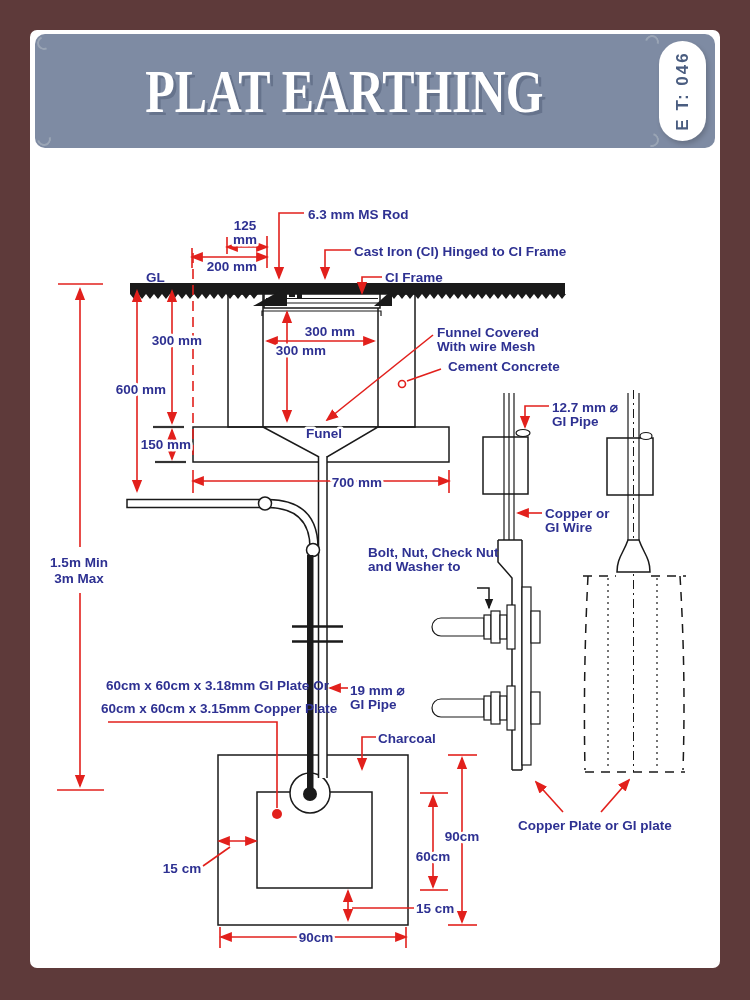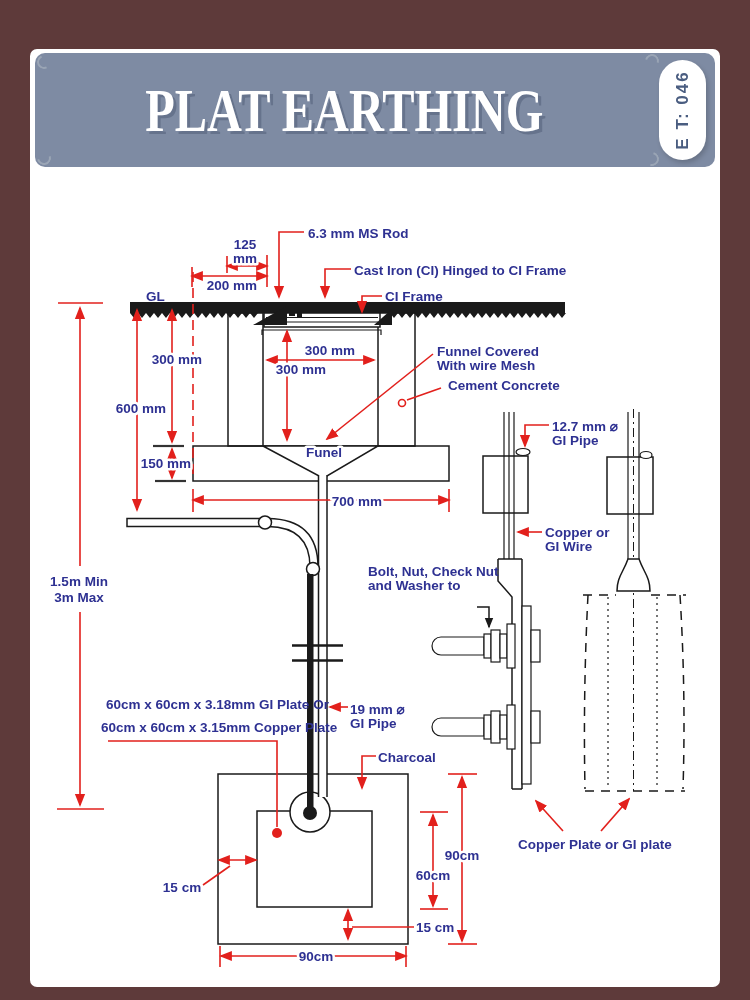--- a/index.html
+++ b/index.html
@@ -3,21 +3,21 @@
 <meta charset="utf-8">
 <style>
   html,body { margin:0; padding:0; }
   body {
     width:750px; height:1000px; position:relative;
     background:#5e3a3a;
     font-family:"Liberation Sans", sans-serif;
   }
   .page {
     position:absolute; left:30px; top:30px; width:690px; height:938px;
-    background:#ffffff; border-radius:7px; overflow:hidden;margin-top:19px;
+    background:#ffffff; border-radius:7px; overflow:hidden;
   }
   .band {
     position:absolute; left:5px; top:4px; width:680px; height:114px;
     background:#7e8ba3; border-radius:10px;
   }
   .title-wrap {
     position:absolute; left:0; top:0; bottom:0; right:62px;
     display:flex; align-items:center; justify-content:center;
   }
   .title-text {

